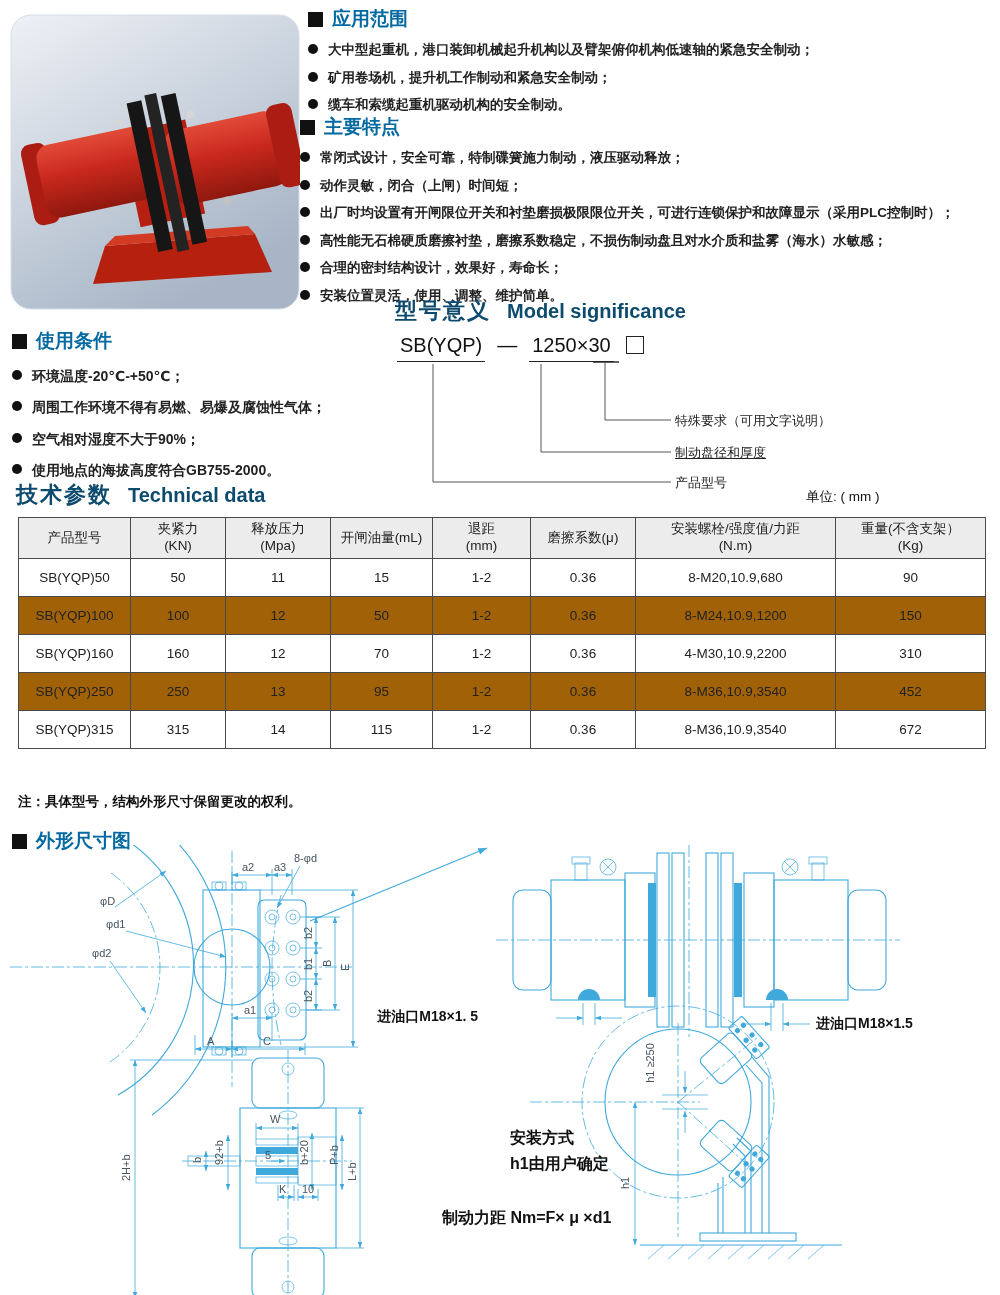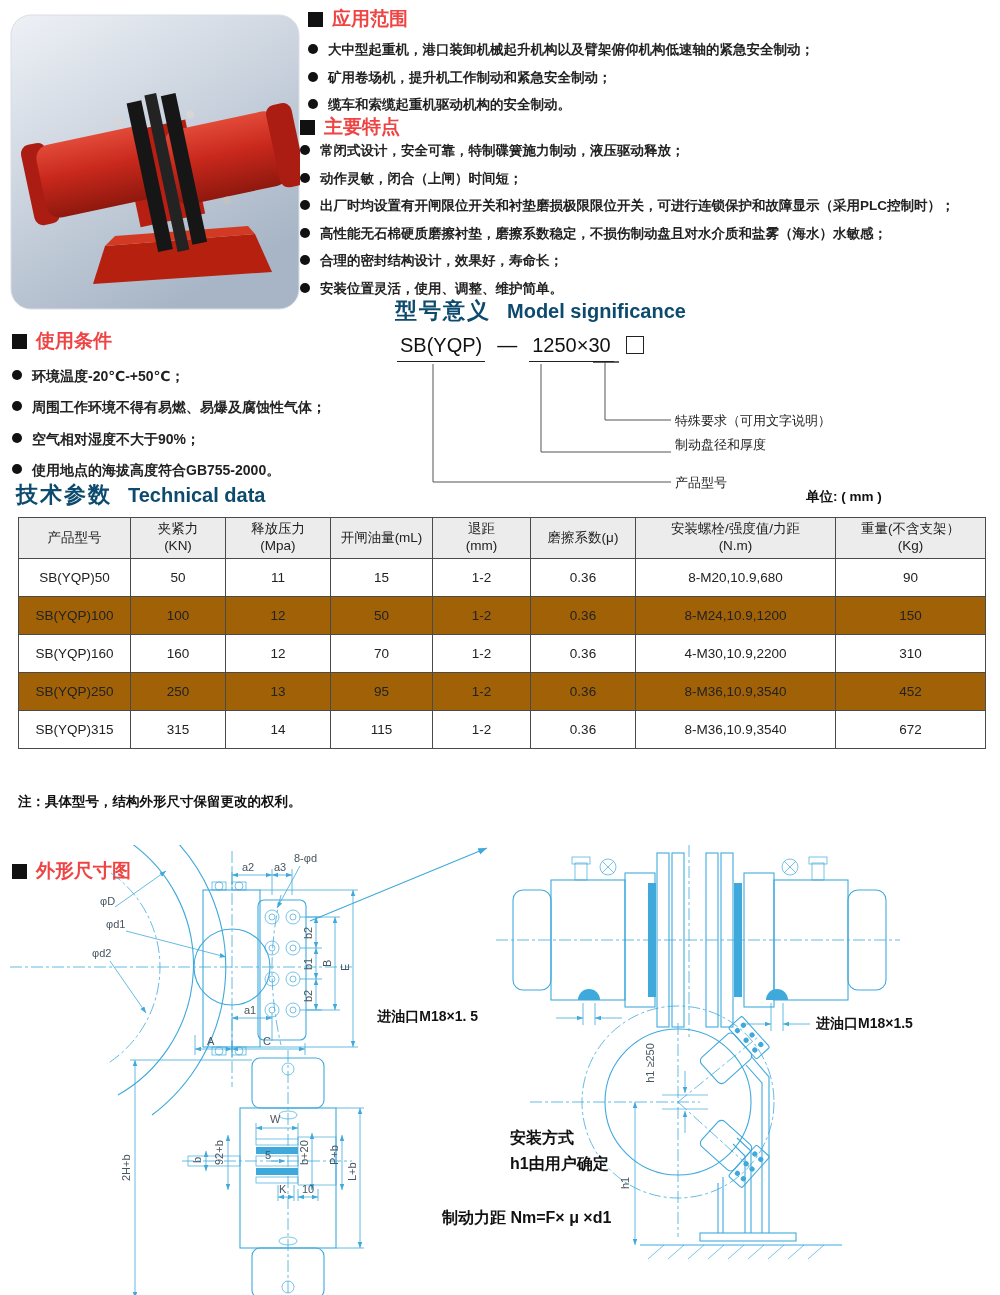--- a/index.html
+++ b/index.html
@@ -2,37 +2,37 @@
 <html><head>
 <meta charset="utf-8">
 <style>
   html,body{margin:0;padding:0;}
   body{
     width:1000px;height:1295px;position:relative;background:#fff;
     font-family:"Liberation Sans","DejaVu Sans",sans-serif;color:#1a1a1a;overflow:hidden;
   }
   .abs{position:absolute;}
   
-  .sec-title{display:flex;align-items:center;gap:9px;font-size:19px;font-weight:bold;color:#ef4444;}
+  .sec-title{display:flex;align-items:center;gap:9px;font-size:19px;font-weight:bold;color:#0369a1;}
   .marker{width:15px;height:15px;background:#111;flex:0 0 auto;}
   
   ul.blist{list-style:none;margin:0;padding:0;font-weight:bold;}
   ul.blist li{display:flex;gap:10px;margin-bottom:8px;font-size:13.5px;line-height:1.45;color:#222;}
   ul.blist .dot{width:10px;height:10px;border-radius:50%;background:#111;flex:0 0 auto;margin-top:4px;}
   ul.blist.big li{font-size:14px;margin-bottom:11px;}
   
   .blue-title{color:#0c4a6e;font-weight:bold;display:flex;align-items:baseline;gap:16px;}
   .blue-title .zh{font-size:22px;letter-spacing:2px;}
   .blue-title .en{font-size:20px;}
   
   .m-code{position:absolute;left:2px;top:38px;display:flex;align-items:flex-start;gap:12px;font-size:20px;color:#111;}
   .m-seg{border-bottom:1.5px solid #222;padding:0 3px 4px 3px;}
   .m-box{width:16px;height:16px;border:1.6px solid #222;margin-top:2px;}
   .m-label{position:absolute;left:280px;font-size:13px;color:#222;white-space:nowrap;}
-  .unit{font-size:13.5px;font-weight:bold;color:#111;}
+  .unit{font-size:13.5px;font-weight:normal;color:#111;}
   
   table.tech{border-collapse:collapse;table-layout:fixed;width:967px;}
   table.tech th,table.tech td{border:1px solid #4a4a4a;text-align:center;vertical-align:middle;
     font-size:13.5px;font-weight:normal;color:#222;padding:0;height:37px;}
   table.tech thead th{height:40px;background:#ececec;white-space:pre-line;line-height:1.25;}
   table.tech tr.shade td{background:#a16207;}
   .note{font-size:13.5px;font-weight:bold;color:#111;}
   
   .s{stroke:#3fa9dc;fill:none;stroke-width:1.1;}
   .thin{stroke:#3fa9dc;fill:none;stroke-width:0.7;}
@@ -98,21 +98,21 @@
         <span>缆车和索缆起重机驱动机构的安全制动。</span>
       </li>
   </ul>
 </div>
 
 <div class="abs" style="left:300px;top:114px;width:692px;">
   <div class="sec-title">
     <span class="marker"></span>
     <span>主要特点</span>
   </div>
-  <ul class="blist" style="margin-top:1px;">
+  <ul class="blist" style="margin-top:8px;">
     <li>
         <span class="dot"></span>
         <span>常闭式设计，安全可靠，特制碟簧施力制动，液压驱动释放；</span>
       </li>
     <li>
         <span class="dot"></span>
         <span>动作灵敏，闭合（上闸）时间短；</span>
       </li>
     <li>
         <span class="dot"></span>
@@ -169,21 +169,21 @@
     <span class="m-seg">1250×30</span>
     <span class="m-box"></span>
   </div>
   <svg class="abs" style="left:0;top:0;" width="300" height="200" viewBox="0 0 300 200">
     <path d="M198,66 H224" stroke="#222" stroke-width="1.4" fill="none"></path>
     <path d="M210,66 V124 H276" stroke="#555" stroke-width="1" fill="none"></path>
     <path d="M146,68 V156 H276" stroke="#555" stroke-width="1" fill="none"></path>
     <path d="M38,68 V186 H276" stroke="#555" stroke-width="1" fill="none"></path>
   </svg>
   <div class="m-label" style="top:116px;">特殊要求（可用文字说明）</div>
-  <div class="m-label" style="top:140px;">制动盘径和厚度</div>
+  <div class="m-label" style="top:148px;text-decoration:underline;">制动盘径和厚度</div>
   <div class="m-label" style="top:178px;">产品型号</div>
 </div>
 
 <div class="abs blue-title" style="left:16px;top:480px;">
   <span class="zh">技术参数</span>
   <span class="en">Technical data</span>
 </div>
 <div class="abs unit" style="left:806px;top:488px;">单位: ( mm )</div>
 
 <table class="tech abs" style="left:18px;top:517px;">
@@ -263,21 +263,21 @@
         <td>1-2</td>
         <td>0.36</td>
         <td>8-M36,10.9,3540</td>
         <td>672</td>
     </tr>
   </tbody>
 </table>
 
 <div class="abs note" style="left:18px;top:793px;">注：具体型号，结构外形尺寸保留更改的权利。</div>
 
-<div class="abs sec-title" style="left:12px;top:858px;">
+<div class="abs sec-title" style="left:12px;top:828px;">
   <span class="marker"></span>
   <span>外形尺寸图</span>
 </div>
 
 <svg class="abs" style="left:0;top:845px;" width="1000" height="450" viewBox="0 0 1000 450">
   <defs>
     <marker id="ar" markerWidth="9" markerHeight="8" refX="8" refY="3" orient="auto-start-reverse">
       <path d="M0,0 L8,3 L0,6 Z" fill="#3fa9dc"></path>
     </marker>
   </defs>

